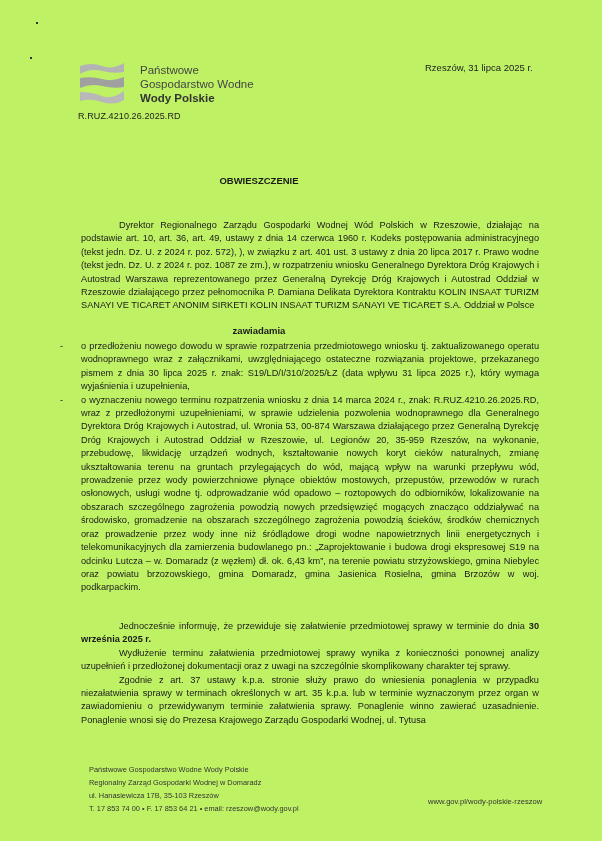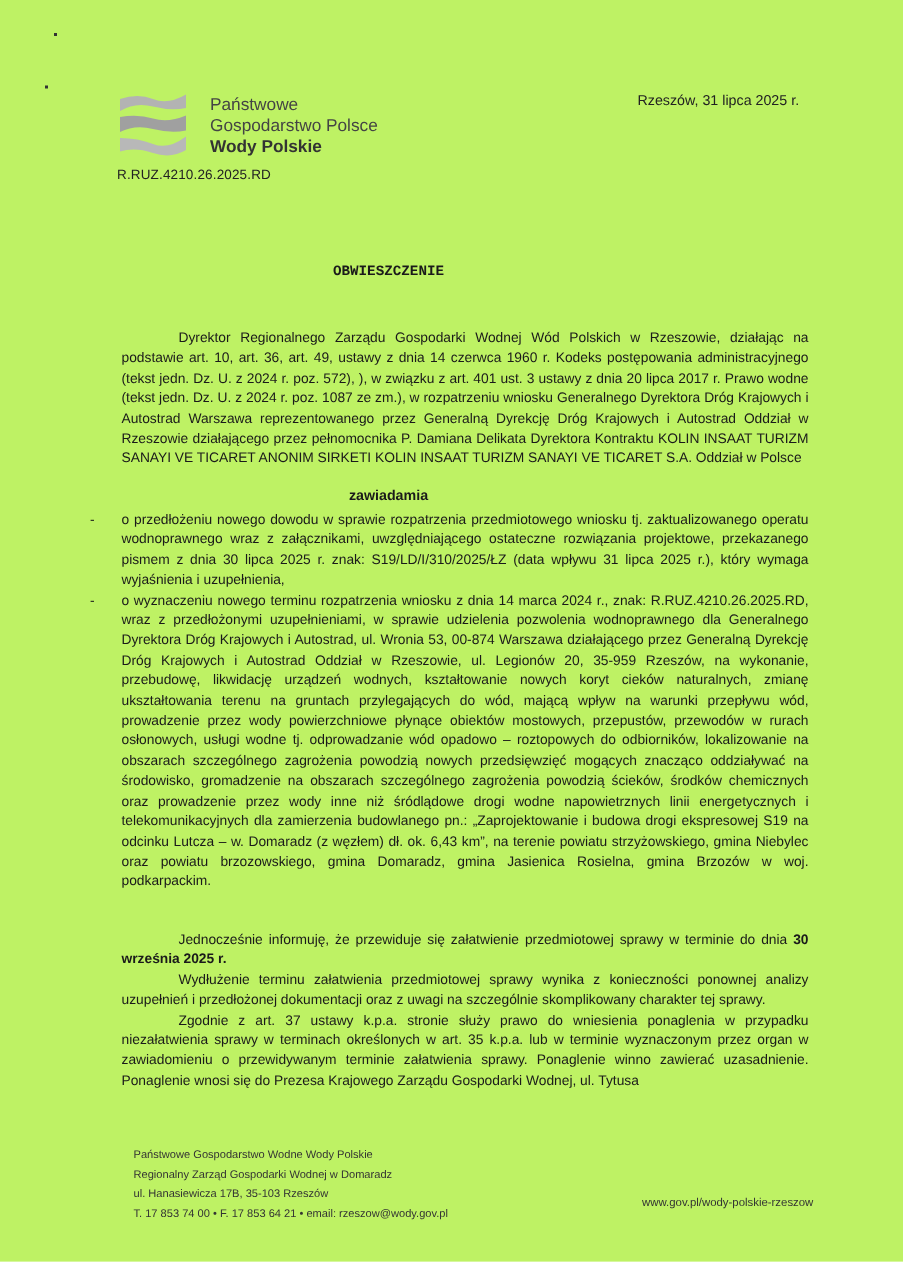--- a/index.html
+++ b/index.html
@@ -5,21 +5,21 @@
   html, body { margin: 0; padding: 0; background: #ffffff; }
   body { width: 602px; height: 841px; position: relative; overflow: hidden;
          font-family: "Liberation Sans", sans-serif; color: #1a1a1a; }
   .page { position: absolute; left: 0; top: 0; width: 602px; height: 841px; background: #bef264; }
   .mark { position: absolute; width: 2px; height: 2px; background: #333; }
   .logo { position: absolute; left: 78px; top: 60px; width: 48px; height: 46px; }
   .logo-text { position: absolute; left: 140px; top: 63px; font-size: 11.5px; line-height: 14px; color: #444; }
   .logo-text .bold { font-weight: bold; color: #333; }
   .ref { position: absolute; left: 78px; top: 111px; font-size: 9px; color: #222; letter-spacing: 0.1px; }
   .date { position: absolute; left: 425px; top: 62px; font-size: 9.5px; color: #222; }
-  .title { position: absolute; left: 0; width: 518px; top: 175px; text-align: center; font-weight: bold; font-size: 9.5px; font-family: Liberation Mono, monospace; }
+  .title { position: absolute; left: 0; width: 518px; top: 175px; text-align: center; font-weight: bold; font-size: 9.5px; }
   .body { position: absolute; left: 81px; width: 458px; font-size: 9.2px; line-height: 13.4px; text-align: justify; color: #1a1a1a; }
   .p-indent { text-indent: 38px; margin: 0; }
   .subtitle { position: absolute; left: 0; width: 518px; top: 325px; text-align: center; font-weight: bold; font-size: 9.5px; }
   .list { position: absolute; left: 60px; width: 479px; font-size: 9.2px; line-height: 13.4px; text-align: justify; }
   .li { position: relative; padding-left: 21px; margin: 0; }
   .li .dash { position: absolute; left: 0; top: 0; }
   .footer { position: absolute; left: 89px; top: 763px; font-size: 7.4px; line-height: 13px; color: #333; }
   .footer-url { position: absolute; left: 428px; top: 797px; font-size: 7.6px; color: #333; }
   b { font-weight: bold; }
 </style>
@@ -32,21 +32,21 @@
   <div class="mark" style="left:30px; top:57px;"></div>
 
   <svg class="logo" viewBox="0 0 48 46">
     <path d="M2 6 Q14 2 24 6 T46 3 L46 12 Q36 14 24 11 T2 14 Z" fill="#b3b3b3"></path>
     <path d="M2 18 Q14 16 24 19 T46 17 L46 27 Q36 29 24 26 T2 28 Z" fill="#a0a0a0"></path>
     <path d="M2 32 Q14 32 24 36 T46 31 L46 40 Q36 46 24 42 T2 41 Z" fill="#b8b8b8"></path>
   </svg>
 
   <div class="logo-text">
     <div>Państwowe</div>
-    <div>Gospodarstwo Polsce</div>
+    <div>Gospodarstwo Wodne</div>
     <div class="bold">Wody Polskie</div>
   </div>
 
   <div class="ref">R.RUZ.4210.26.2025.RD</div>
   <div class="date">Rzeszów, 31 lipca 2025 r.</div>
 
   <div class="title">OBWIESZCZENIE</div>
 
   <div class="body" style="top:204px;margin-top:15px;">
     <p class="p-indent">Dyrektor Regionalnego Zarządu Gospodarki Wodnej Wód Polskich w Rzeszowie, działając na podstawie art. 10, art. 36, art. 49, ustawy z dnia 14 czerwca 1960 r. Kodeks postępowania administracyjnego (tekst jedn. Dz. U. z 2024 r. poz.  572), ), w związku z art. 401 ust. 3 ustawy z dnia 20 lipca 2017 r. Prawo wodne (tekst jedn. Dz. U. z 2024 r. poz. 1087 ze zm.), w rozpatrzeniu wniosku Generalnego Dyrektora Dróg Krajowych i Autostrad Warszawa reprezentowanego przez Generalną Dyrekcję Dróg Krajowych i Autostrad Oddział w Rzeszowie działającego przez pełnomocnika P. Damiana Delikata Dyrektora Kontraktu KOLIN INSAAT TURIZM SANAYI  VE TICARET ANONIM SIRKETI KOLIN INSAAT TURIZM SANAYI VE TICARET S.A. Oddział w Polsce</p>

